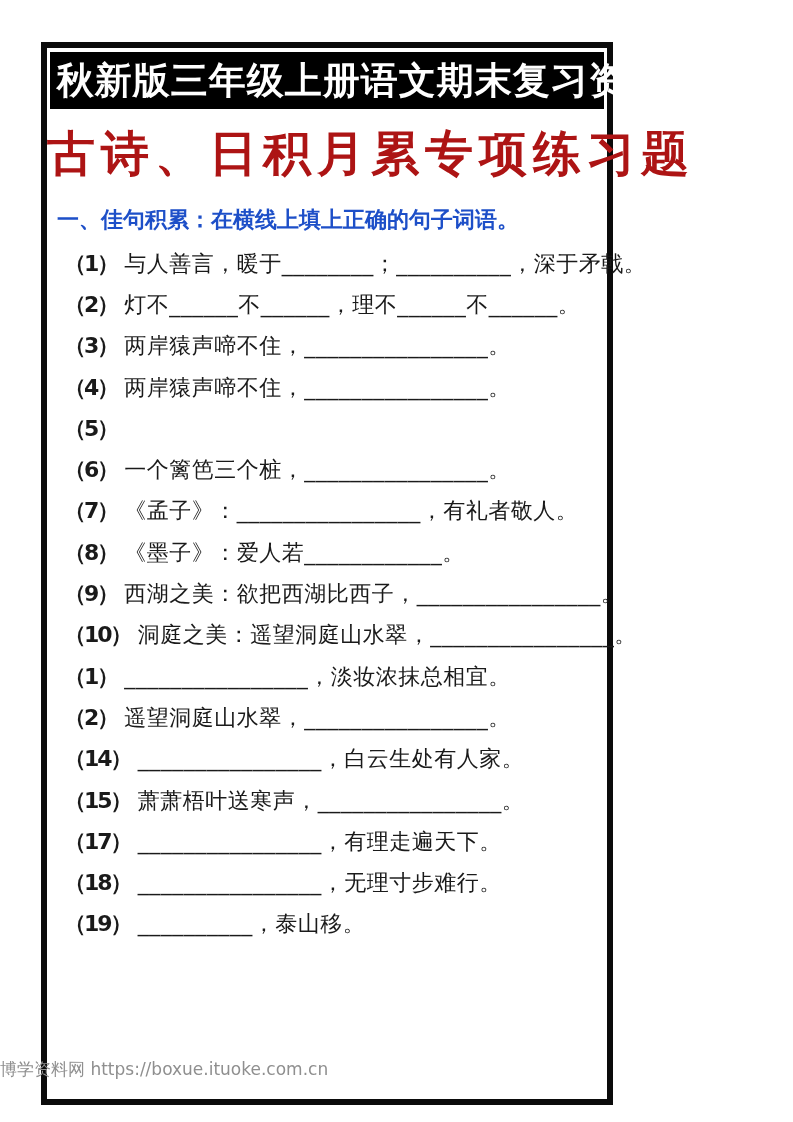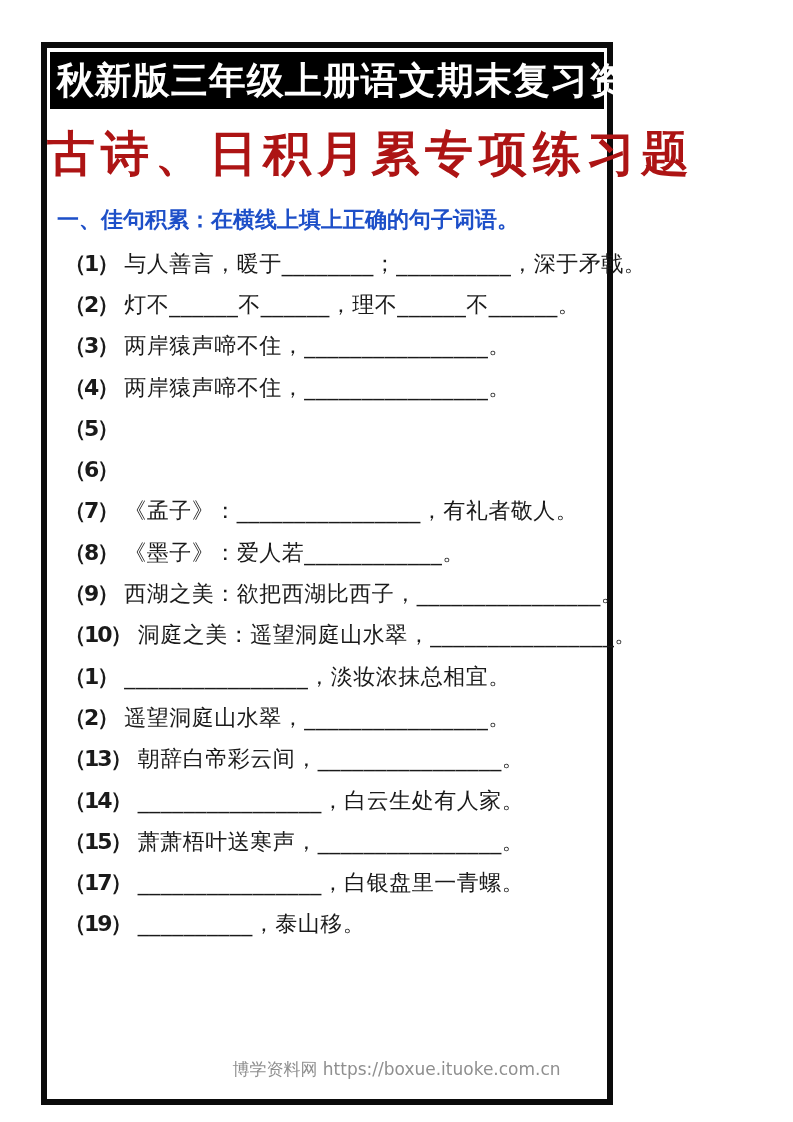--- a/index.html
+++ b/index.html
@@ -76,21 +76,21 @@
   }
   .item .txt {
     font-weight: 500;
     letter-spacing: 0.5px;
   }
   .footer {
     position: absolute;
     left: 0;
     width: 793px;
     top: 1056px;
-    text-align: center;
+    text-align: left;
     color: #8f8f8f;
     font-size: 17px;
     line-height: 26px;
     white-space: nowrap;
   }
 </style>
 </head>
 <body>
 
 <div class="frame">
@@ -118,20 +118,21 @@
       </li>
     <li class="item">
         <span class="num">（4）</span>
         <span class="txt">两岸猿声啼不住，________________。</span>
       </li>
     <li class="item">
         <span class="num">（5）</span>
       </li>
     <li class="item">
         <span class="num">（6）</span>
+        <span class="txt">一个篱笆三个桩，________________。</span>
       </li>
     <li class="item">
         <span class="num">（7）</span>
         <span class="txt">《孟子》：________________，有礼者敬人。</span>
       </li>
     <li class="item">
         <span class="num">（8）</span>
         <span class="txt">《墨子》：爱人若____________。</span>
       </li>
     <li class="item">
@@ -144,34 +145,34 @@
       </li>
     <li class="item">
         <span class="num">（1）</span>
         <span class="txt">________________，淡妆浓抹总相宜。</span>
       </li>
     <li class="item">
         <span class="num">（2）</span>
         <span class="txt">遥望洞庭山水翠，________________。</span>
       </li>
     <li class="item">
-        <span class="num">（13）</span>
-        <span class="txt">朝辞白帝彩云间，________________。</span>
-      </li>
-    <li class="item">
         <span class="num">（14）</span>
         <span class="txt">________________，白云生处有人家。</span>
       </li>
     <li class="item">
         <span class="num">（15）</span>
         <span class="txt">萧萧梧叶送寒声，________________。</span>
       </li>
     <li class="item">
         <span class="num">（17）</span>
-        <span class="txt">________________，白银盘里一青螺。</span>
+        <span class="txt">________________，有理走遍天下。</span>
+      </li>
+    <li class="item">
+        <span class="num">（18）</span>
+        <span class="txt">________________，无理寸步难行。</span>
       </li>
     <li class="item">
         <span class="num">（19）</span>
         <span class="txt">__________，泰山移。</span>
       </li>
   </ol>
 
 </div>
 
 <div class="footer">

